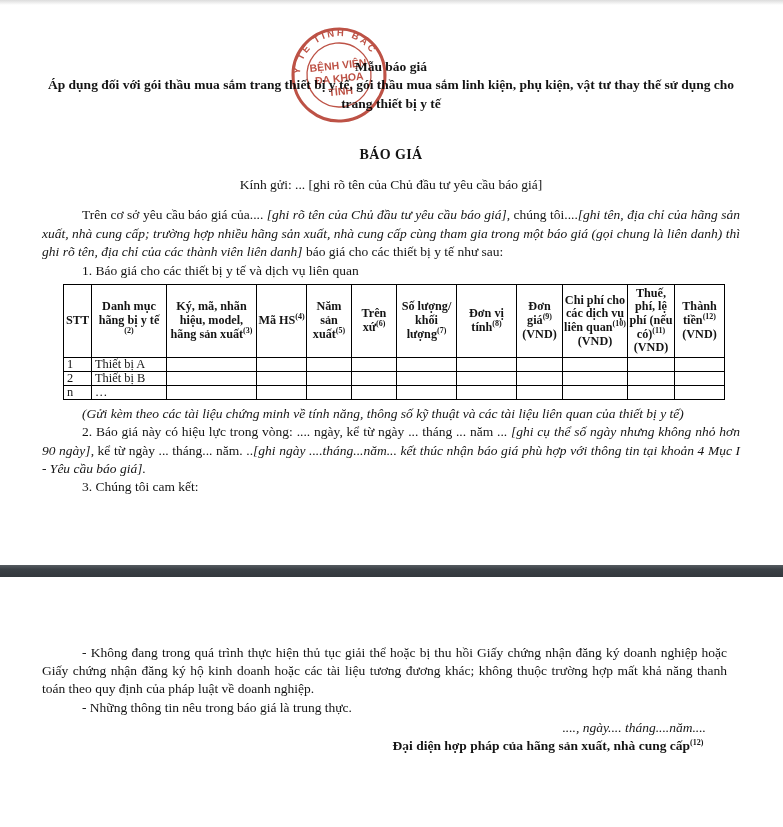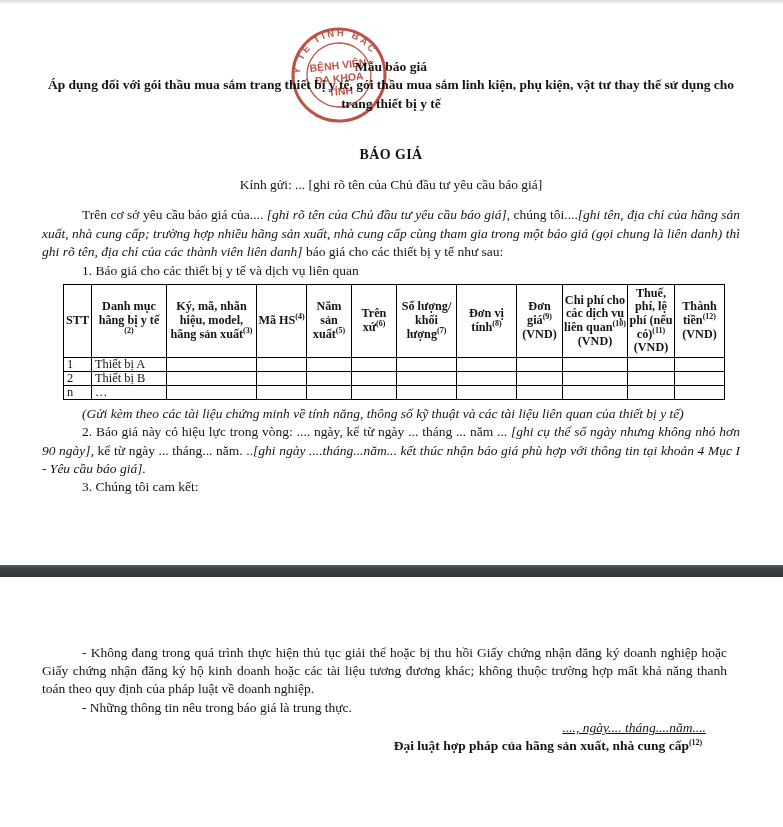--- a/index.html
+++ b/index.html
@@ -16,21 +16,21 @@
   .intro{margin-top:12px;}
   .quote-table{border-collapse:collapse;table-layout:fixed;width:661px;margin:4px 0 0 21px;}
   .quote-table th,.quote-table td{border:1px solid #000;overflow:hidden;}
   .quote-table th{font-weight:bold;font-size:12.2px;line-height:1.12;text-align:center;vertical-align:middle;padding:1px;height:70px;}
   .quote-table td{font-size:12.4px;height:13px;padding:0 3px;line-height:1.05;text-align:left;vertical-align:middle;}
   sup{font-size:8px;line-height:0;}
   .note{margin-top:5px;}
   .page-break{height:12px;margin-top:68px;background:linear-gradient(180deg,#565c61 0%,#3b4146 35%,#33383d 100%);}
   .content2{padding:67px 56px 0 42px;font-size:13.5px;line-height:1.36;}
   .sig{width:368px;margin:2px -5px 0 auto;line-height:1.32;}
-  .sig-date{text-align:right;padding-right:26px;font-style:italic;text-indent:0;text-decoration:underline;}
+  .sig-date{text-align:right;padding-right:26px;font-style:italic;text-indent:0;}
   .sig-title{text-align:center;font-weight:bold;text-indent:0;white-space:nowrap;}
   .sig-note{text-align:center;padding-left:74px;text-indent:0;}
   .stamp{position:absolute;left:286px;top:22px;opacity:.88;mix-blend-mode:multiply;transform:rotate(-6deg);z-index:3;pointer-events:none;}
   .stamp text{font-family:"Liberation Sans", sans-serif;}
 </style>
 </head>
 <body>
 
 <div class="page">
   <div class="top-strip"></div>
@@ -142,16 +142,16 @@
   </div>
 
   <div class="page-break"></div>
 
   <div class="content2">
     <p>- Không đang trong quá trình thực hiện thủ tục giải thể hoặc bị thu hồi Giấy chứng nhận đăng ký doanh nghiệp hoặc Giấy chứng nhận đăng ký hộ kinh doanh hoặc các tài liệu tương đương khác; không thuộc trường hợp mất khả năng thanh toán theo quy định của pháp luật về doanh nghiệp.</p>
     <p>- Những thông tin nêu trong báo giá là trung thực.</p>
 
     <div class="sig">
       <p class="sig-date">...., ngày.... tháng....năm....</p>
-      <p class="sig-title"><span>Đại luật hợp pháp của hãng sản xuất, nhà cung cấp</span><sup>(12)</sup></p>
+      <p class="sig-title"><span>Đại diện hợp pháp của hãng sản xuất, nhà cung cấp</span><sup>(12)</sup></p>
     </div>
   </div>
 </div>
 
 </body></html>

